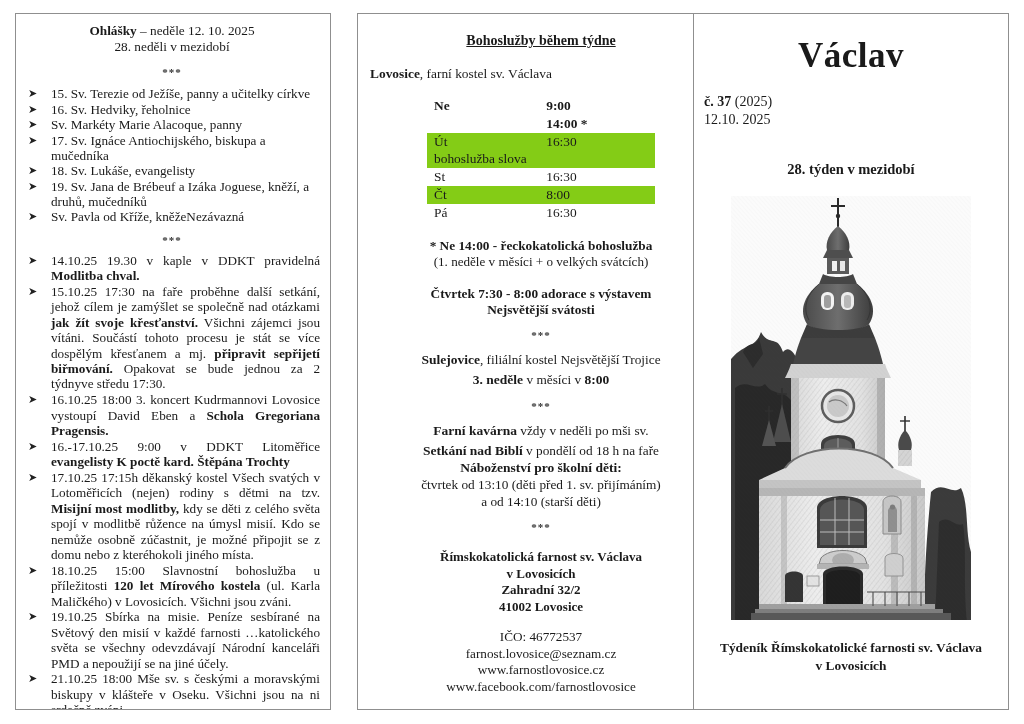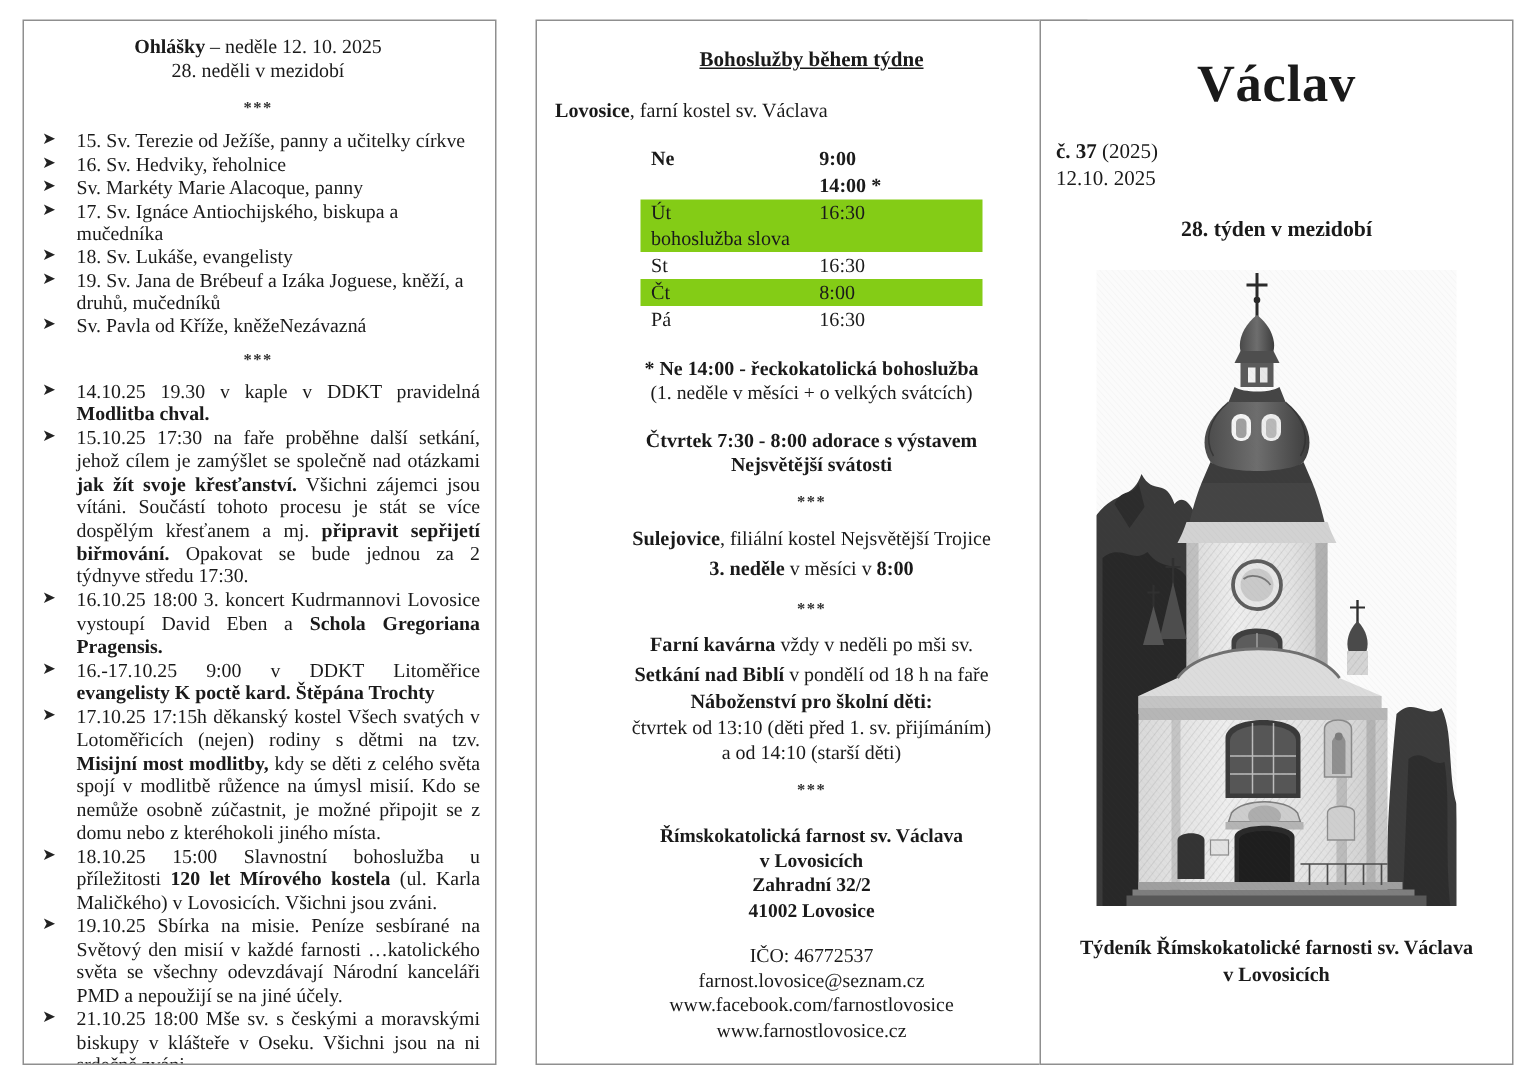--- a/index.html
+++ b/index.html
@@ -67,21 +67,21 @@
   .c2-block .bigb{font-weight:bold;font-size:13.5px;}
   .c2-block .reg{font-size:13.3px;}
 
   .c2-addr{text-align:center;font-weight:bold;font-size:13px;line-height:1.26;margin-top:16px;}
   .c2-contact{text-align:center;font-size:13.2px;line-height:1.26;margin-top:14px;}
 
   
   .c3-title{text-align:center;font-weight:bold;font-size:35px;letter-spacing:0.5px;margin:13px 0 0 0;}
   .c3-issue{text-align:left;font-size:14px;margin:17px 0 0 0;line-height:1.3;}
   .c3-issue .b{font-weight:bold;}
-  .c3-week{text-align:center;font-weight:bold;font-size:14.5px;margin:16px 0 0 0;}
+  .c3-week{text-align:center;font-weight:bold;font-size:14.5px;margin:32px 0 0 0;}
 
   .photo-wrap{margin:14px auto 0 auto;width:252px;height:432px;}
   .photo{width:100%;height:100%;display:block;}
   .c3-footer{text-align:center;font-weight:bold;font-size:13.4px;line-height:1.28;margin-top:15px;}
 </style>
 </head>
 <body>
 
 <div class="page">
 
@@ -197,22 +197,22 @@
     <div class="c2-addr">
       <div>Římskokatolická farnost sv. Václava</div>
       <div>v Lovosicích</div>
       <div>Zahradní 32/2</div>
       <div>41002 Lovosice</div>
     </div>
 
     <div class="c2-contact">
       <div>IČO: 46772537</div>
       <div>farnost.lovosice@seznam.cz</div>
+      <div>www.farnostlovosice.cz</div>
       <div>www.facebook.com/farnostlovosice</div>
-      <div>www.farnostlovosice.cz</div>
     </div>
 
   </div>
 
   <div class="col col-3">
     <div class="c3-title">Václav</div>
 
     <div class="c3-issue">
       <div>
         <span class="b">č. 37</span><span> (2025)</span>

